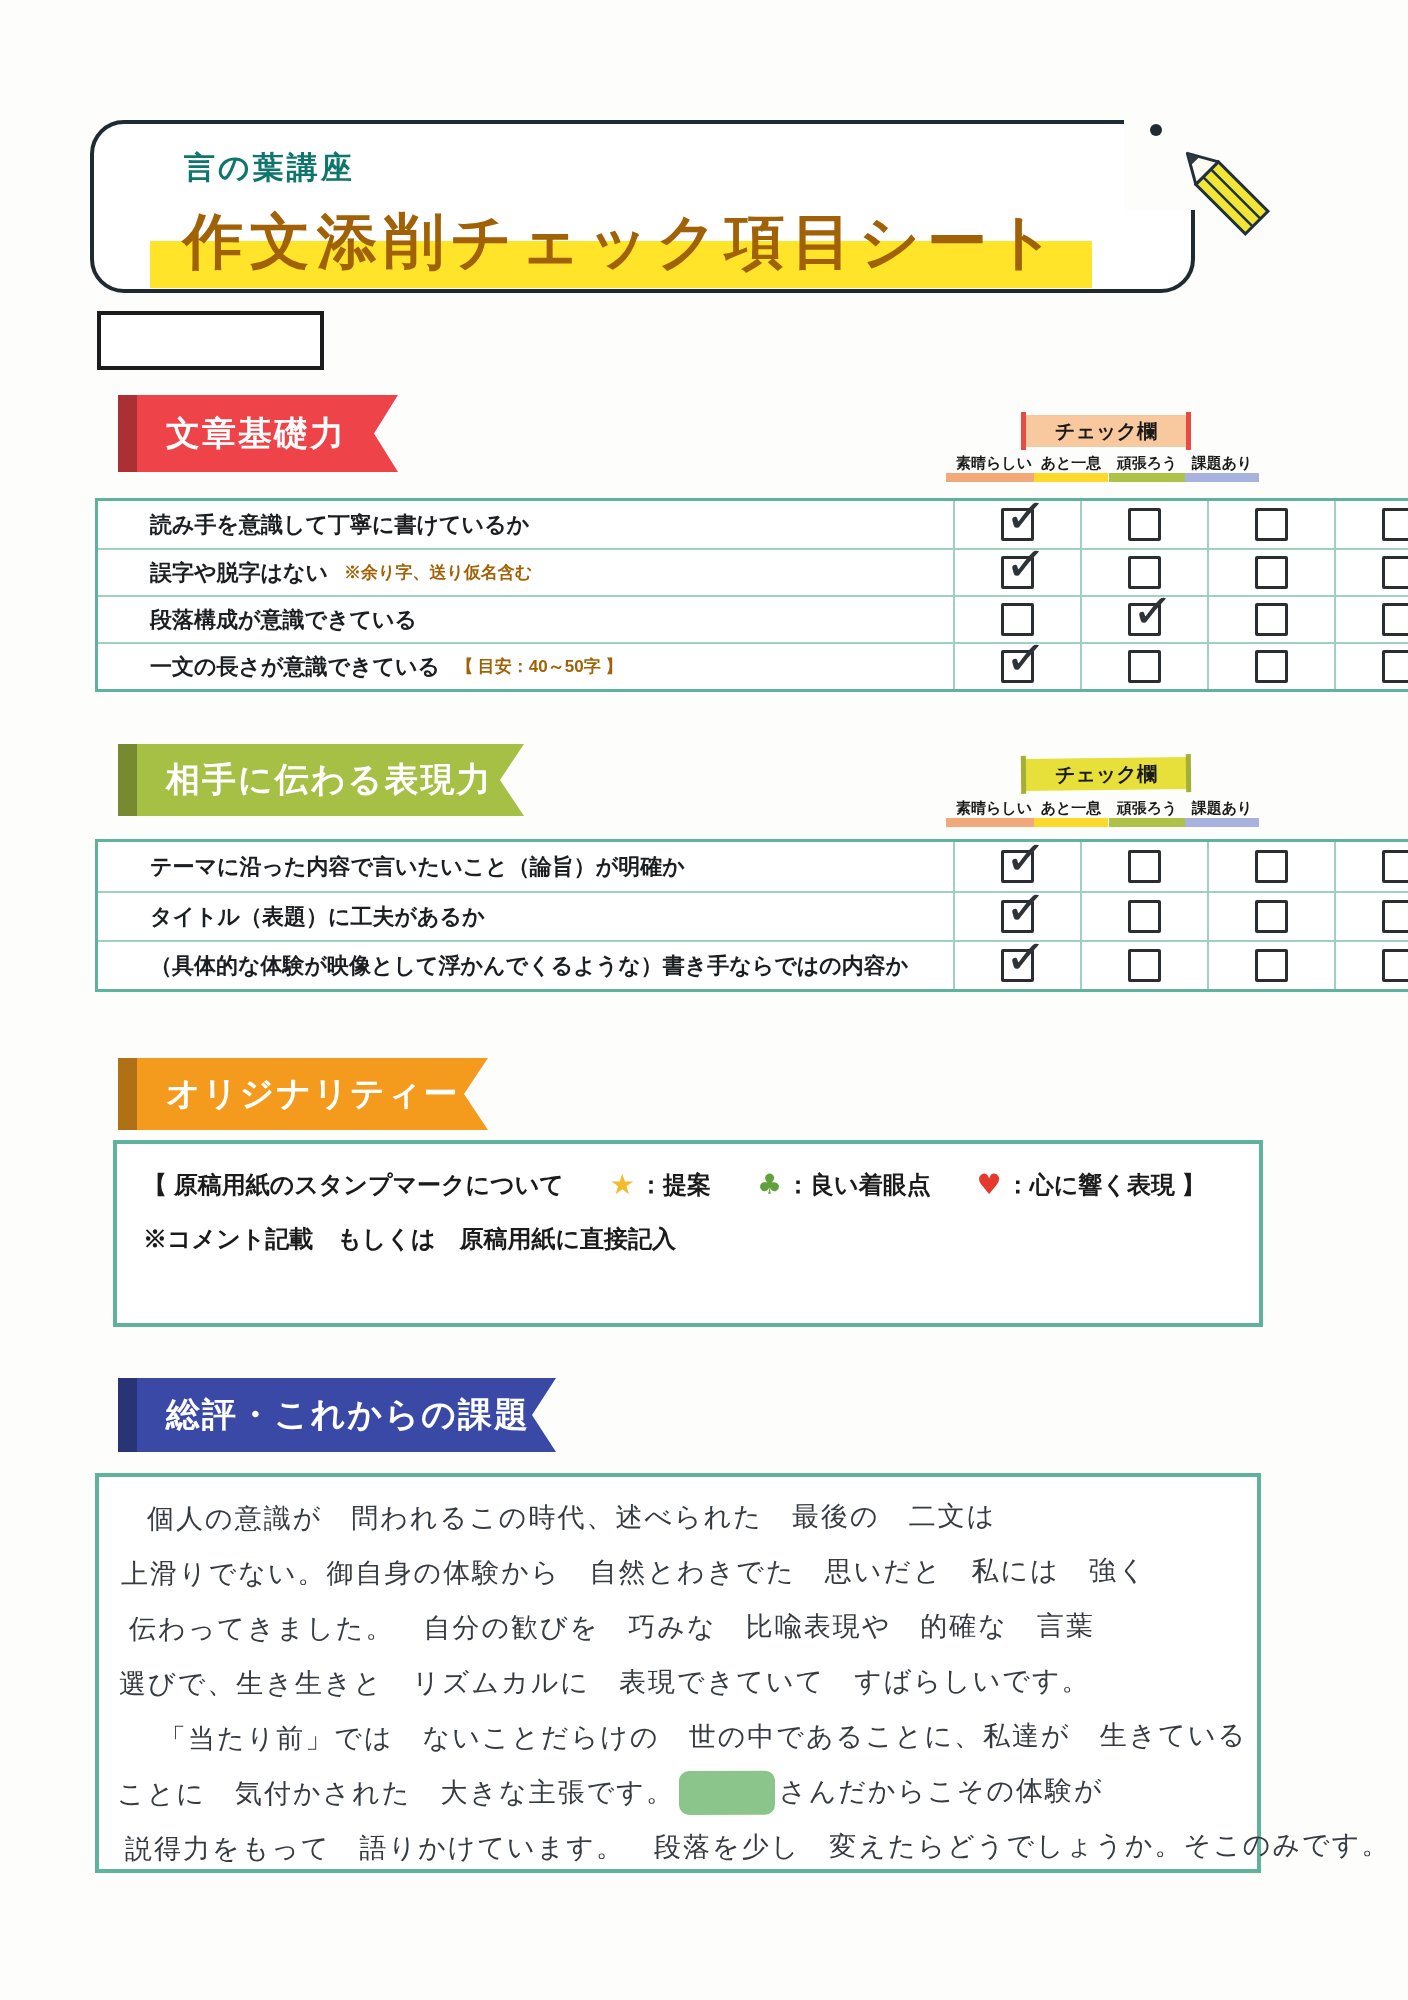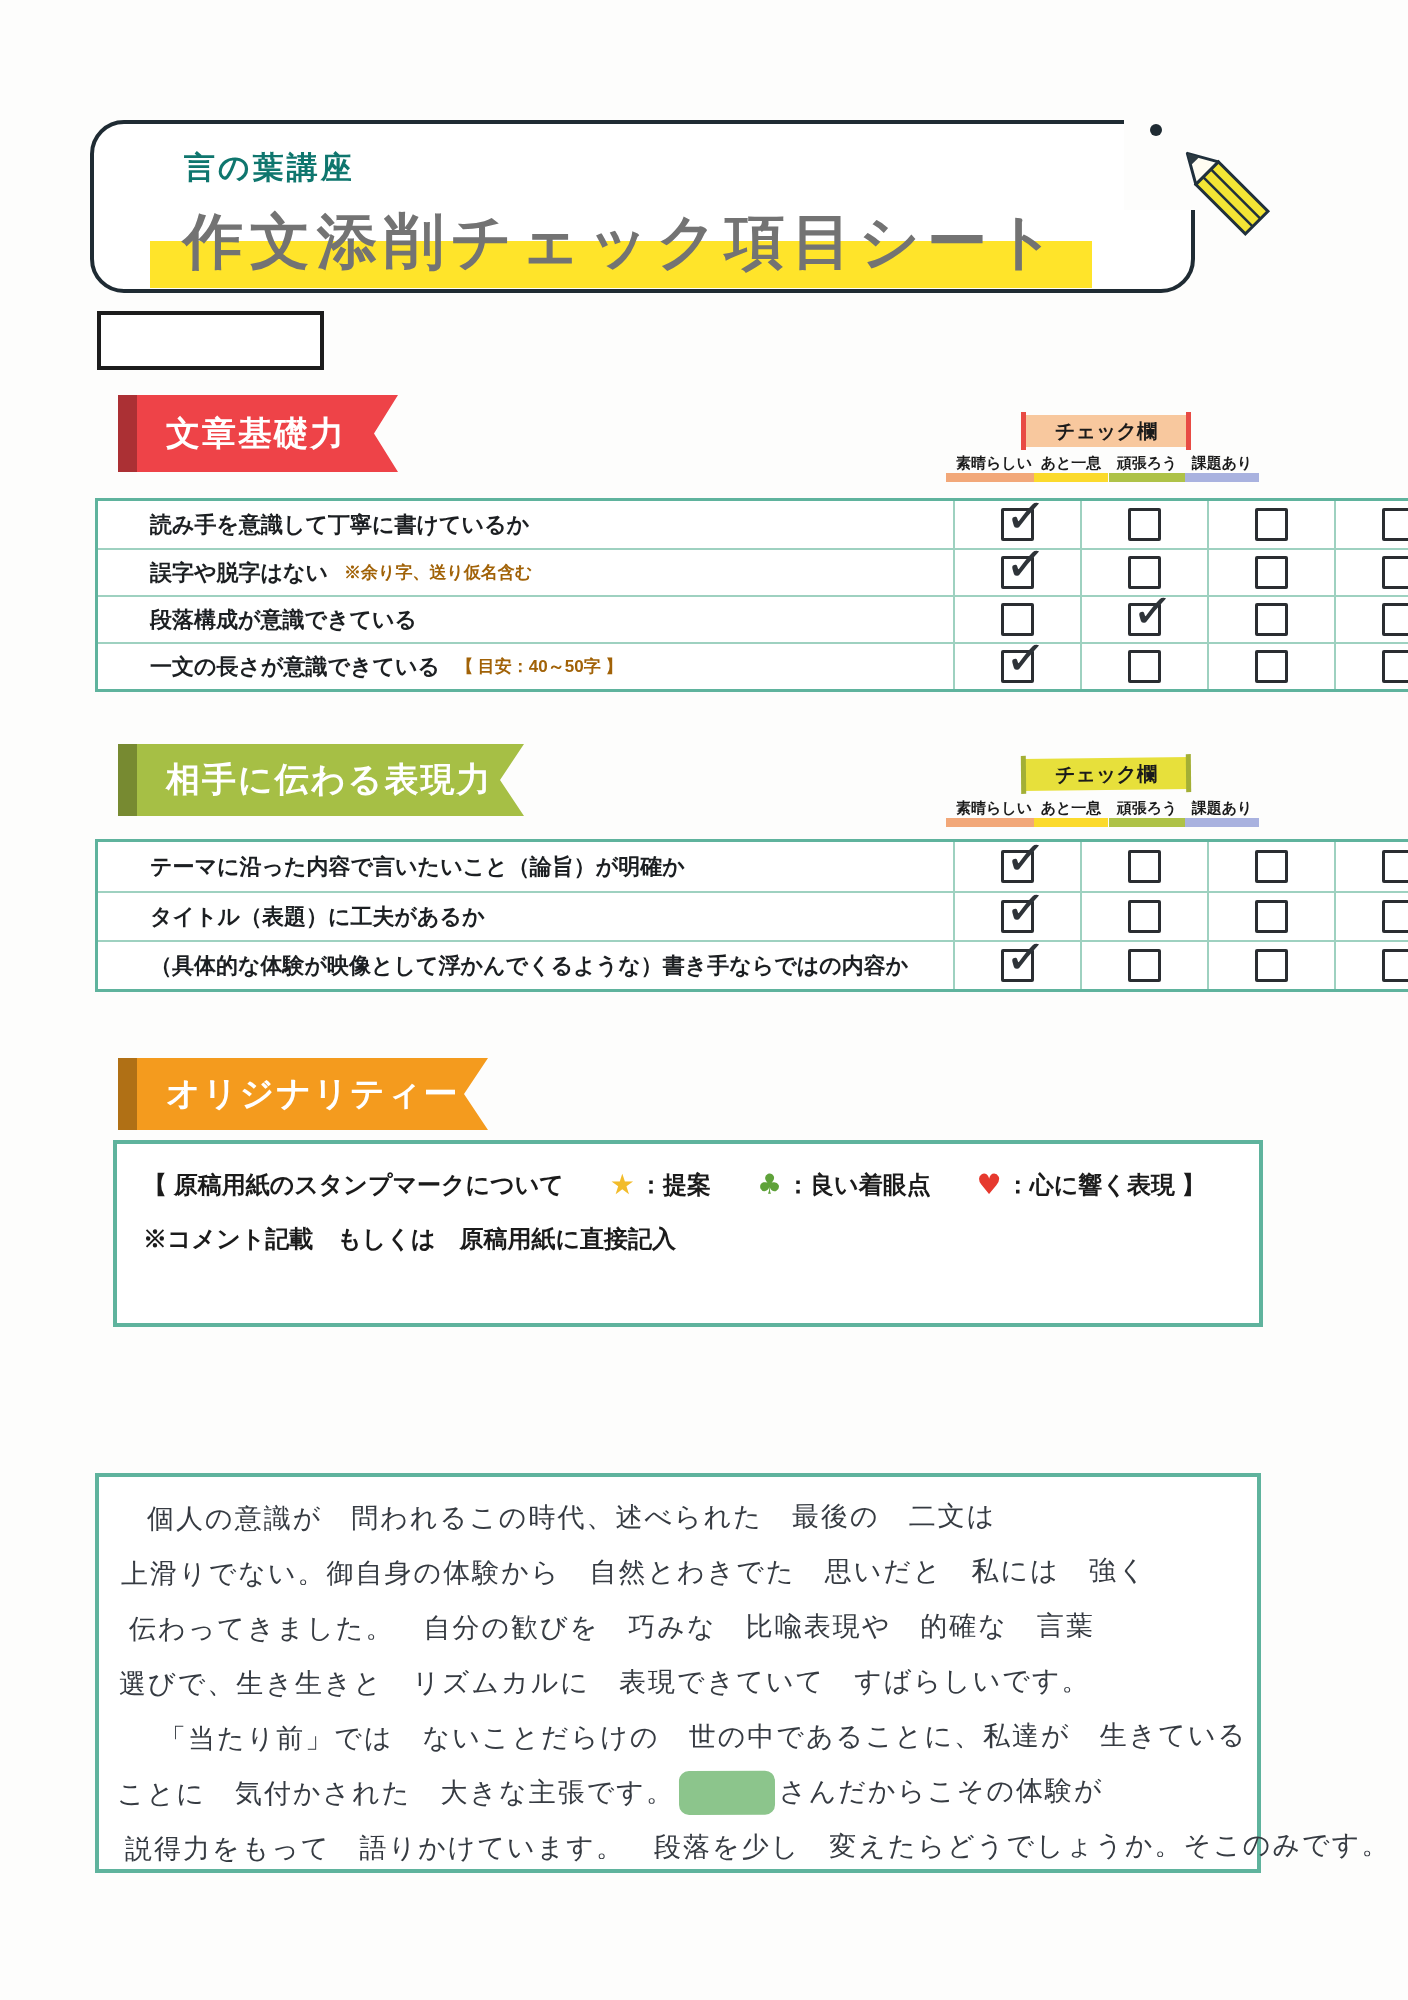--- a/index.html
+++ b/index.html
@@ -7,21 +7,21 @@
   body { font-family:"Liberation Sans", sans-serif; }
   .page { position:relative; width:1408px; height:2000px; background:#fdfdfc; overflow:hidden; }
 
   
   .header-box { position:absolute; left:90px; top:120px; width:1105px; height:173px;
     border:4px solid #1f2b33; border-radius:34px; background:#fff; }
   .border-gap { position:absolute; left:1124px; top:112px; width:82px; height:98px; background:#fdfdfc; }
   .border-dot { position:absolute; left:1150px; top:124px; width:12px; height:12px; border-radius:50%; background:#1f2b33; }
   .course { position:absolute; left:184px; top:147px; font-size:31px; font-weight:700; letter-spacing:3px; color:#0f766e; }
   .title-hl { position:absolute; left:150px; top:241px; width:942px; height:47px; background:#ffe42a; }
-  .title-main { position:absolute; left:183px; top:202px; font-size:60px; font-weight:900; letter-spacing:7px; color:#737373; white-space:nowrap; }
+  .title-main { position:absolute; left:183px; top:202px; font-size:60px; font-weight:900; letter-spacing:7px; color:#a16207; white-space:nowrap; }
   .pencil { position:absolute; left:1163px; top:128px; }
 
   
   .name-box { position:absolute; left:97px; top:311px; width:227px; height:59px; border:4px solid #1c1c1c; background:#fff; }
 
   
   .banner { position:absolute; height:72px; color:#fff; font-weight:800; font-size:34px; letter-spacing:2px;
     display:flex; align-items:center; padding-left:48px; white-space:nowrap;
     clip-path: polygon(0 0, 100% 0, calc(100% - 24px) 50%, 100% 100%, 0 100%); }
   .banner::before { content:""; position:absolute; left:0; top:0; bottom:0; width:19px; background:rgba(0,0,0,0.28); }
@@ -289,20 +289,21 @@
         <span>：良い着眼点</span>
       </span>
       <span class="legend-item">
         <span class="lg-icon heart">♥</span>
         <span>：心に響く表現 】</span>
       </span>
     </div>
     <div class="legend-note">※コメント記載　もしくは　原稿用紙に直接記入</div>
   </div>
 
+  <div class="banner summary">総評・これからの課題</div>
   <div class="comment-box">
     <div class="hand i1">個人の意識が　問われるこの時代、述べられた　最後の　二文は</div>
     <div class="hand i2">上滑りでない。御自身の体験から　自然とわきでた　思いだと　私には　強く</div>
     <div class="hand i3">伝わってきました。　自分の歓びを　巧みな　比喩表現や　的確な　言葉</div>
     <div class="hand i4">選びで、生き生きと　リズムカルに　表現できていて　すばらしいです。</div>
     <div class="hand i5">「当たり前」では　ないことだらけの　世の中であることに、私達が　生きている</div>
     <div class="hand i6">
       <span>ことに　気付かされた　大きな主張です。</span><span class="redact"></span><span>さんだからこその体験が</span>
     </div>
     <div class="hand i7">説得力をもって　語りかけています。　段落を少し　変えたらどうでしょうか。そこのみです。</div>

